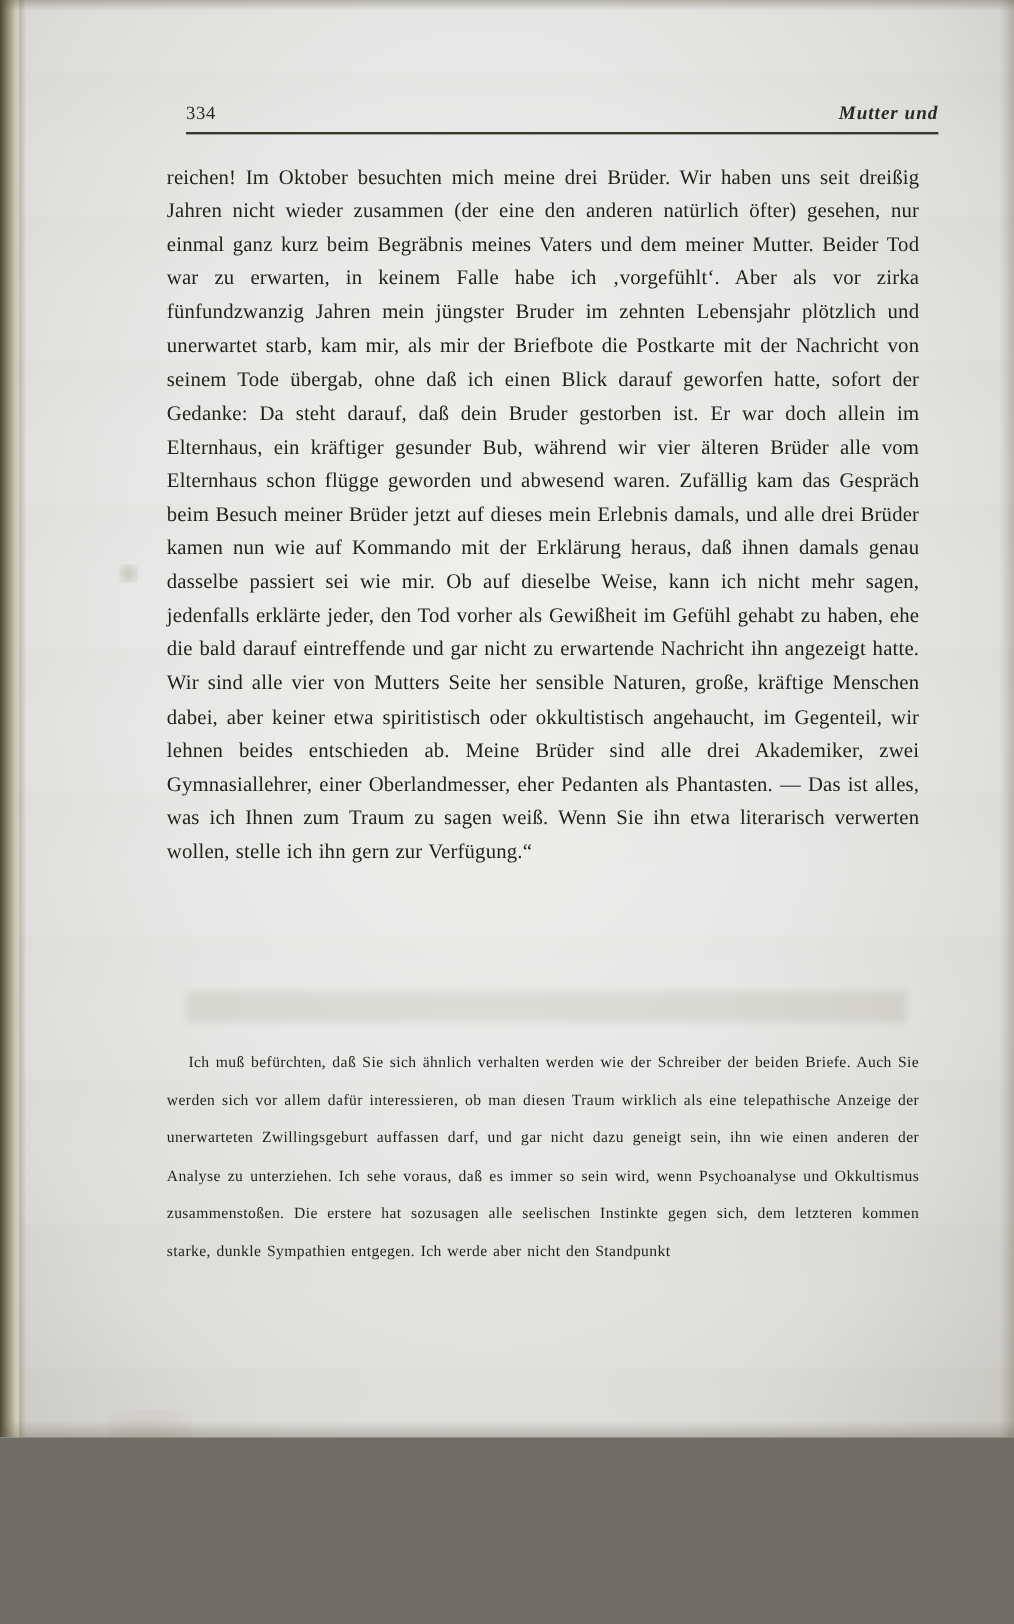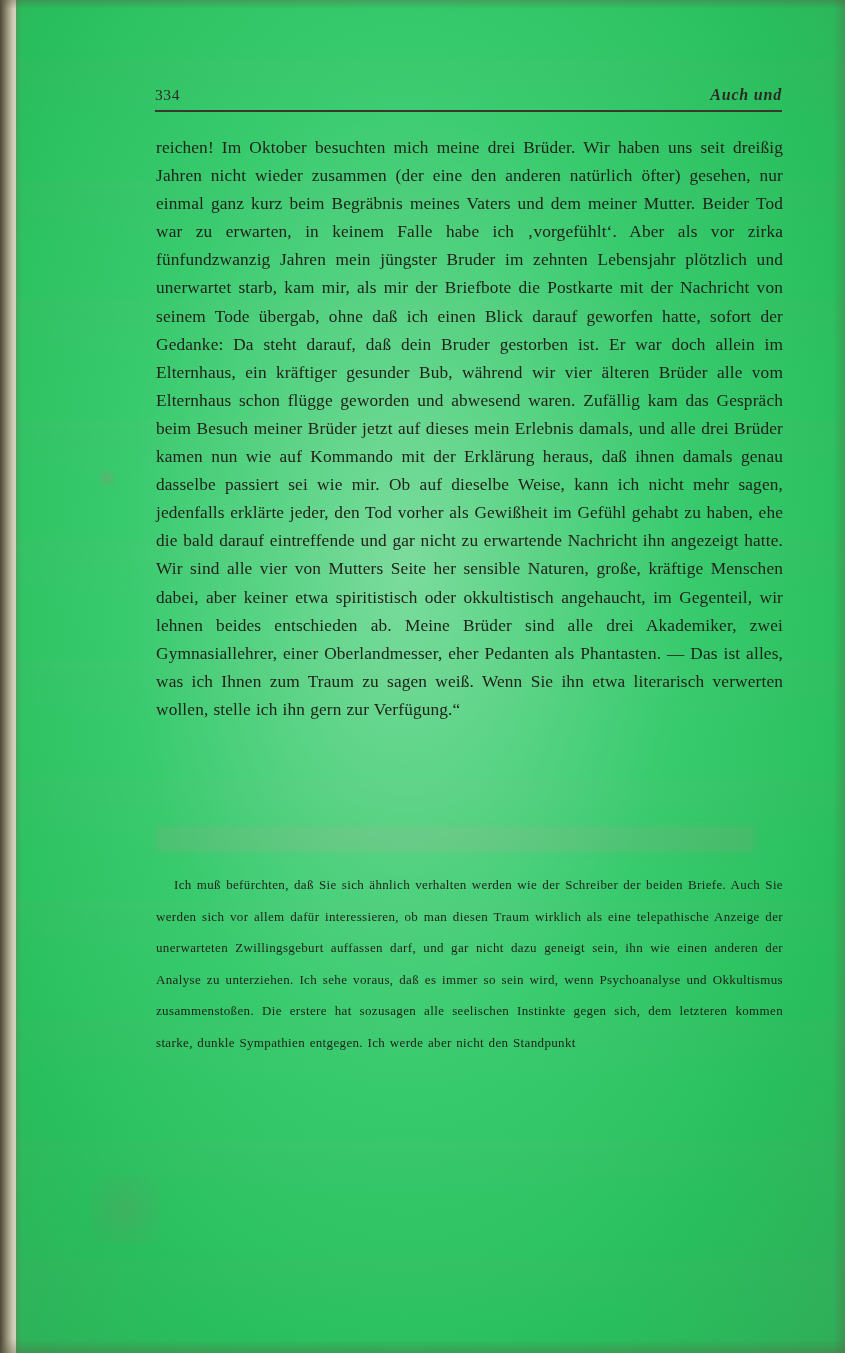--- a/index.html
+++ b/index.html
@@ -6,23 +6,23 @@
     margin: 0;
     padding: 0;
     background: #6e6e66;
   }
   body {
     font-family: "Liberation Serif", serif;
   }
   .page {
     position: relative;
     width: 845px;
-    height: 1353px;
+    height: 1198px;
     margin: 0 auto;
-    background: #22c55e;
+    background: #e5e5e5;
     overflow: hidden;
   }
   
   .page::before {
     content: "";
     position: absolute;
     inset: 0;
     background:
       radial-gradient(ellipse at 48% 42%, rgba(255,255,250,0.40) 0%, rgba(255,255,250,0.10) 45%, rgba(120,115,85,0.08) 75%, rgba(95,90,65,0.22) 100%);
     pointer-events: none;
@@ -132,21 +132,21 @@
     left: 155px;
     right: 63px;
     top: 110px;
     height: 1.6px;
     background: #3a372c;
   }
 
   
   .body-block {
     position: absolute;
-    left: 156px;
+    left: 139px;
     width: 627px;
     color: #24221c;
   }
   .para {
     margin: 0;
     text-align: justify;
     text-justify: inter-word;
     font-size: 17.3px;
     line-height: 28.1px;
     letter-spacing: 0.15px;
@@ -182,21 +182,21 @@
   <div class="bind-edge"></div>
   <div class="bind-edge2"></div>
   <div class="top-edge"></div>
   <div class="bottom-edge"></div>
   <div class="right-edge"></div>
 
   <div class="content">
 
     <div class="runhead">
       <span class="folio">334</span>
-      <span class="runhead-title">Auch und</span>
+      <span class="runhead-title">Mutter und</span>
     </div>
     <div class="rule"></div>
 
     <div class="body-block p1">
       <p class="para">reichen! Im Oktober besuchten mich meine drei Brüder. Wir haben uns seit dreißig Jahren nicht wieder zusammen (der eine den anderen natürlich öfter) gesehen, nur einmal ganz kurz beim Begräbnis meines Vaters und dem meiner Mutter. Beider Tod war zu erwarten, in keinem Falle habe ich ‚vorgefühlt‘. Aber als vor zirka fünfundzwanzig Jahren mein jüngster Bruder im zehnten Lebensjahr plötzlich und unerwartet starb, kam mir, als mir der Briefbote die Postkarte mit der Nachricht von seinem Tode übergab, ohne daß ich einen Blick darauf geworfen hatte, sofort der Gedanke: Da steht darauf, daß dein Bruder gestorben ist. Er war doch allein im Elternhaus, ein kräftiger gesunder Bub, während wir vier älteren Brüder alle vom Elternhaus schon flügge geworden und abwesend waren. Zufällig kam das Gespräch beim Besuch meiner Brüder jetzt auf dieses mein Erlebnis damals, und alle drei Brüder kamen nun wie auf Kommando mit der Erklärung heraus, daß ihnen damals genau dasselbe passiert sei wie mir. Ob auf dieselbe Weise, kann ich nicht mehr sagen, jedenfalls erklärte jeder, den Tod vorher als Gewißheit im Gefühl gehabt zu haben, ehe die bald darauf eintreffende und gar nicht zu erwartende Nachricht ihn angezeigt hatte. Wir sind alle vier von Mutters Seite her sensible Naturen, große, kräftige Menschen dabei, aber keiner etwa spiritistisch oder okkultistisch angehaucht, im Gegenteil, wir lehnen beides entschieden ab. Meine Brüder sind alle drei Akademiker, zwei Gymnasiallehrer, einer Oberlandmesser, eher Pedanten als Phantasten. — Das ist alles, was ich Ihnen zum Traum zu sagen weiß. Wenn Sie ihn etwa literarisch verwerten wollen, stelle ich ihn gern zur Verfügung.“</p>
     </div>
 
     <div class="body-block p2">
       <p class="para">Ich muß befürchten, daß Sie sich ähnlich verhalten werden wie der Schreiber der beiden Briefe. Auch Sie werden sich vor allem dafür interessieren, ob man diesen Traum wirklich als eine telepathische Anzeige der unerwarteten Zwillingsgeburt auffassen darf, und gar nicht dazu geneigt sein, ihn wie einen anderen der Analyse zu unterziehen. Ich sehe voraus, daß es immer so sein wird, wenn Psychoanalyse und Okkultismus zusammenstoßen. Die erstere hat sozusagen alle seelischen Instinkte gegen sich, dem letzteren kommen starke, dunkle Sympathien entgegen. Ich werde aber nicht den Standpunkt</p>
     </div>

